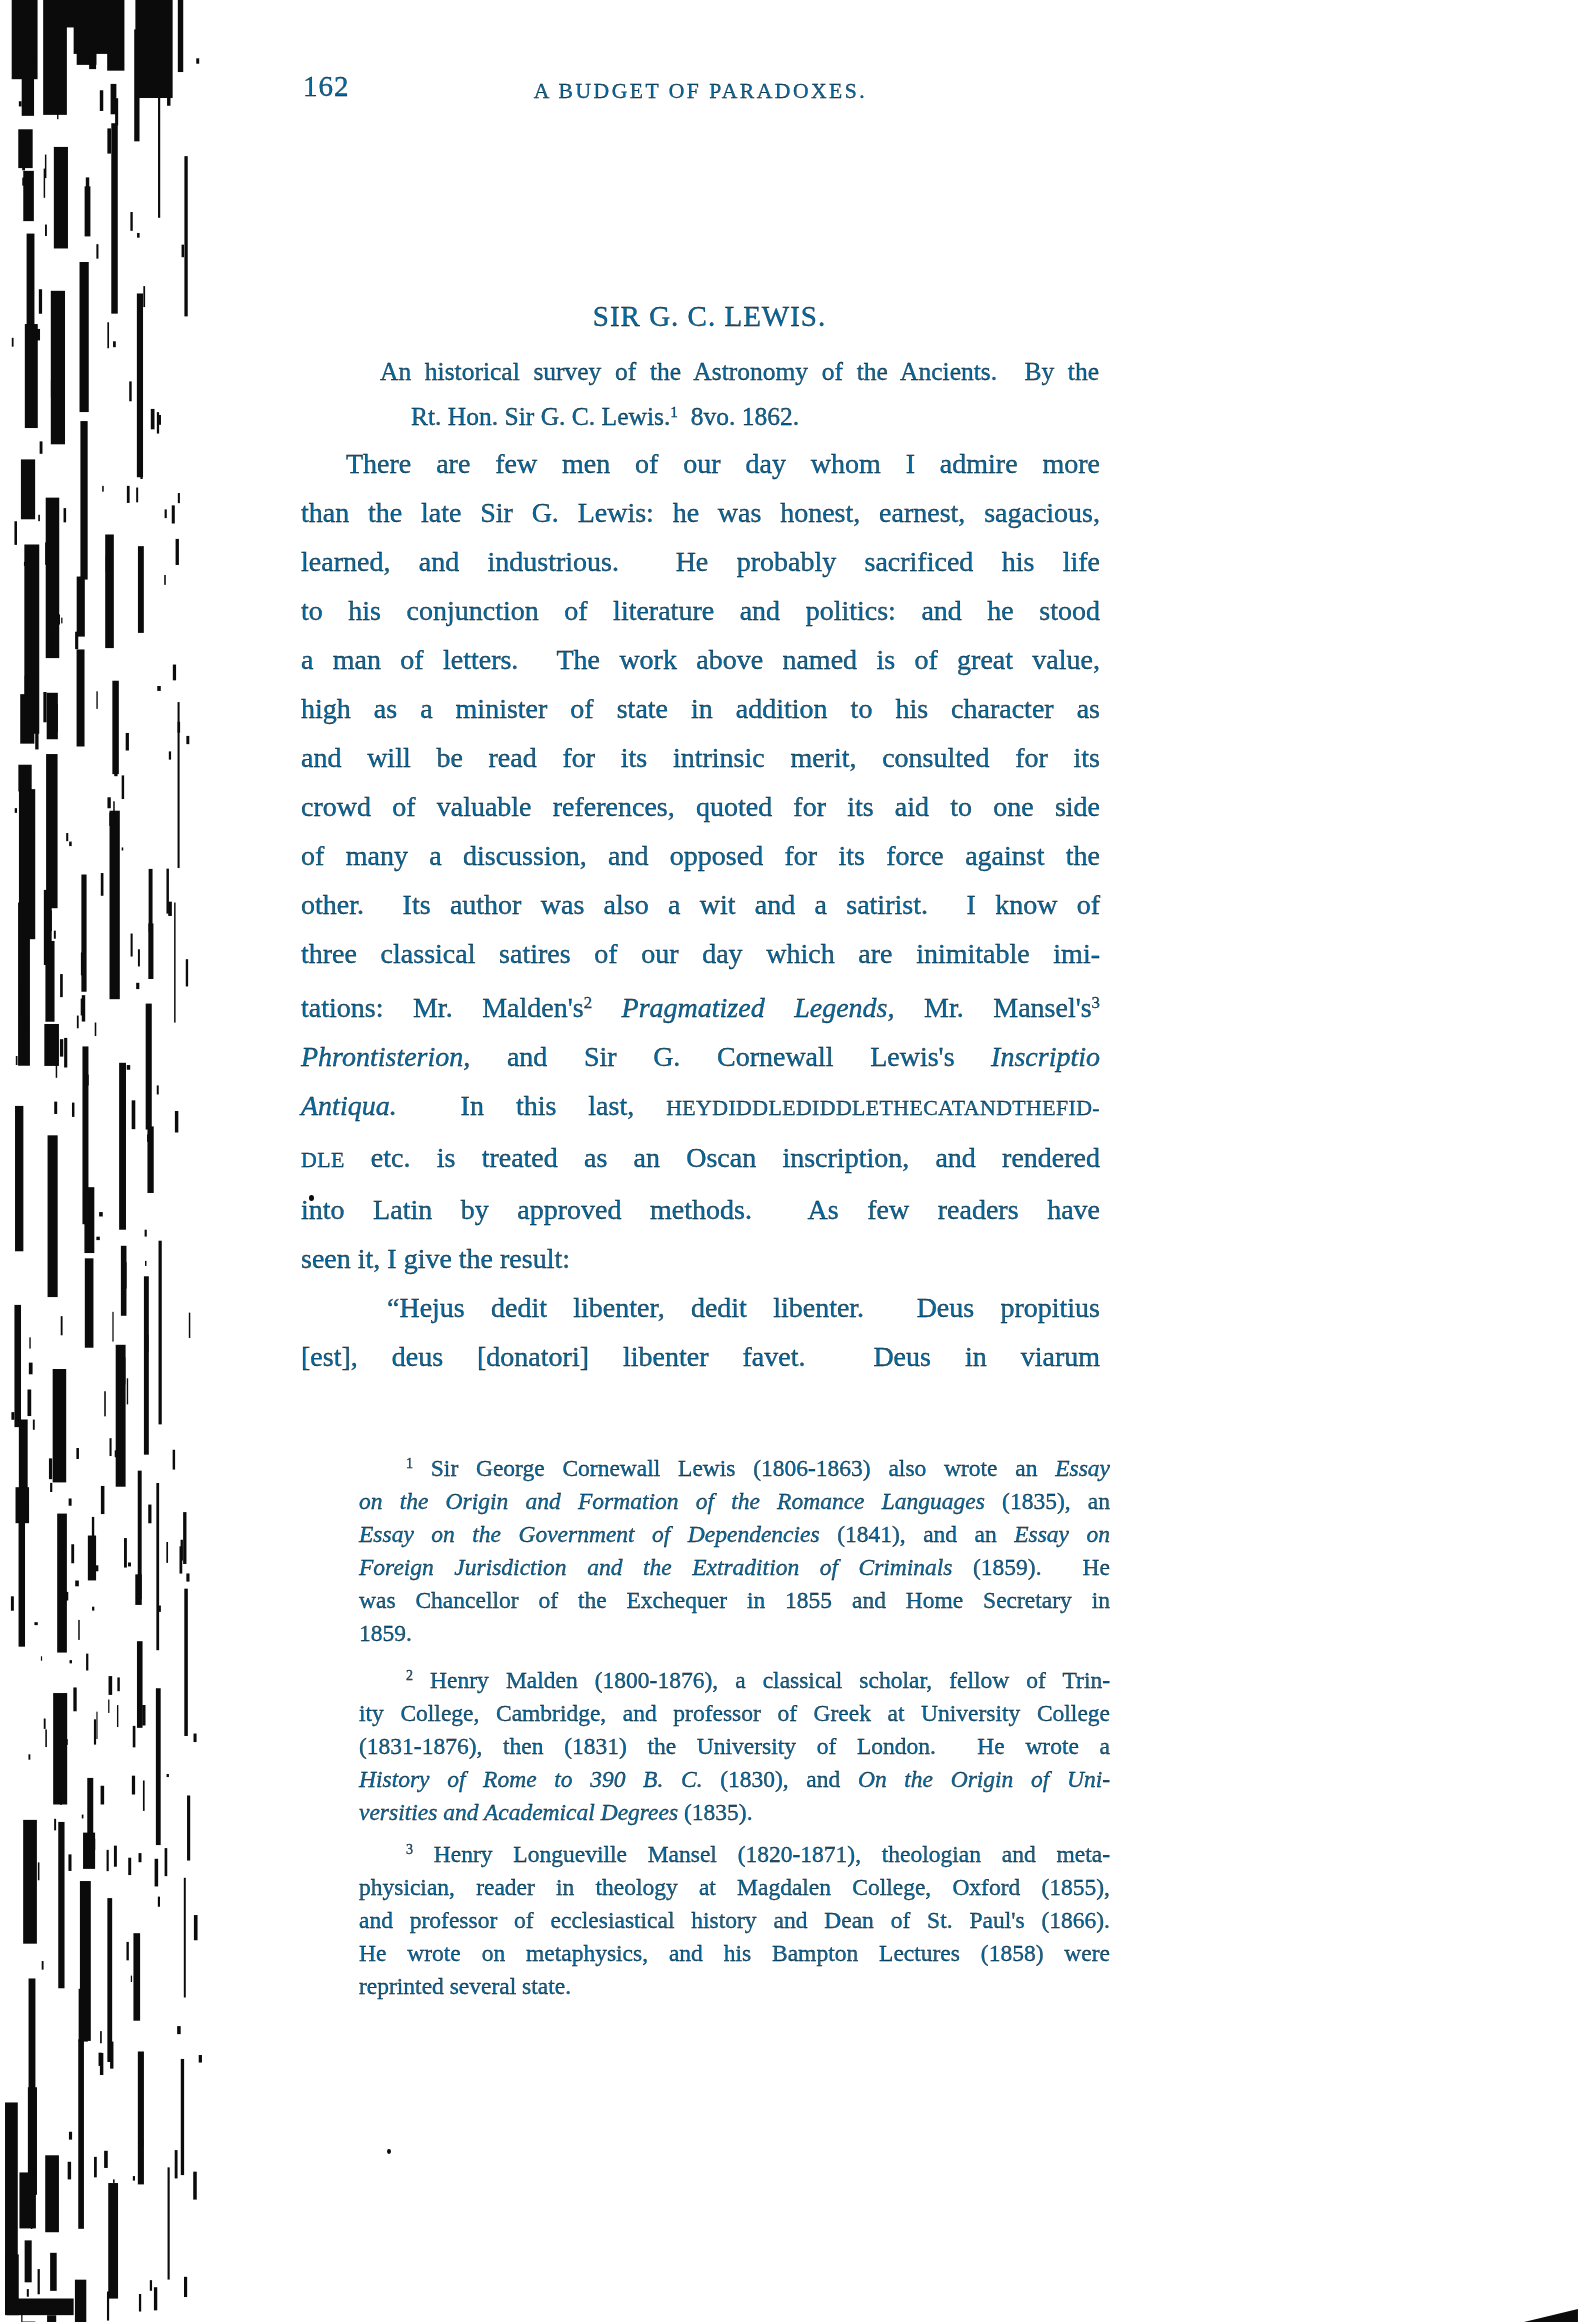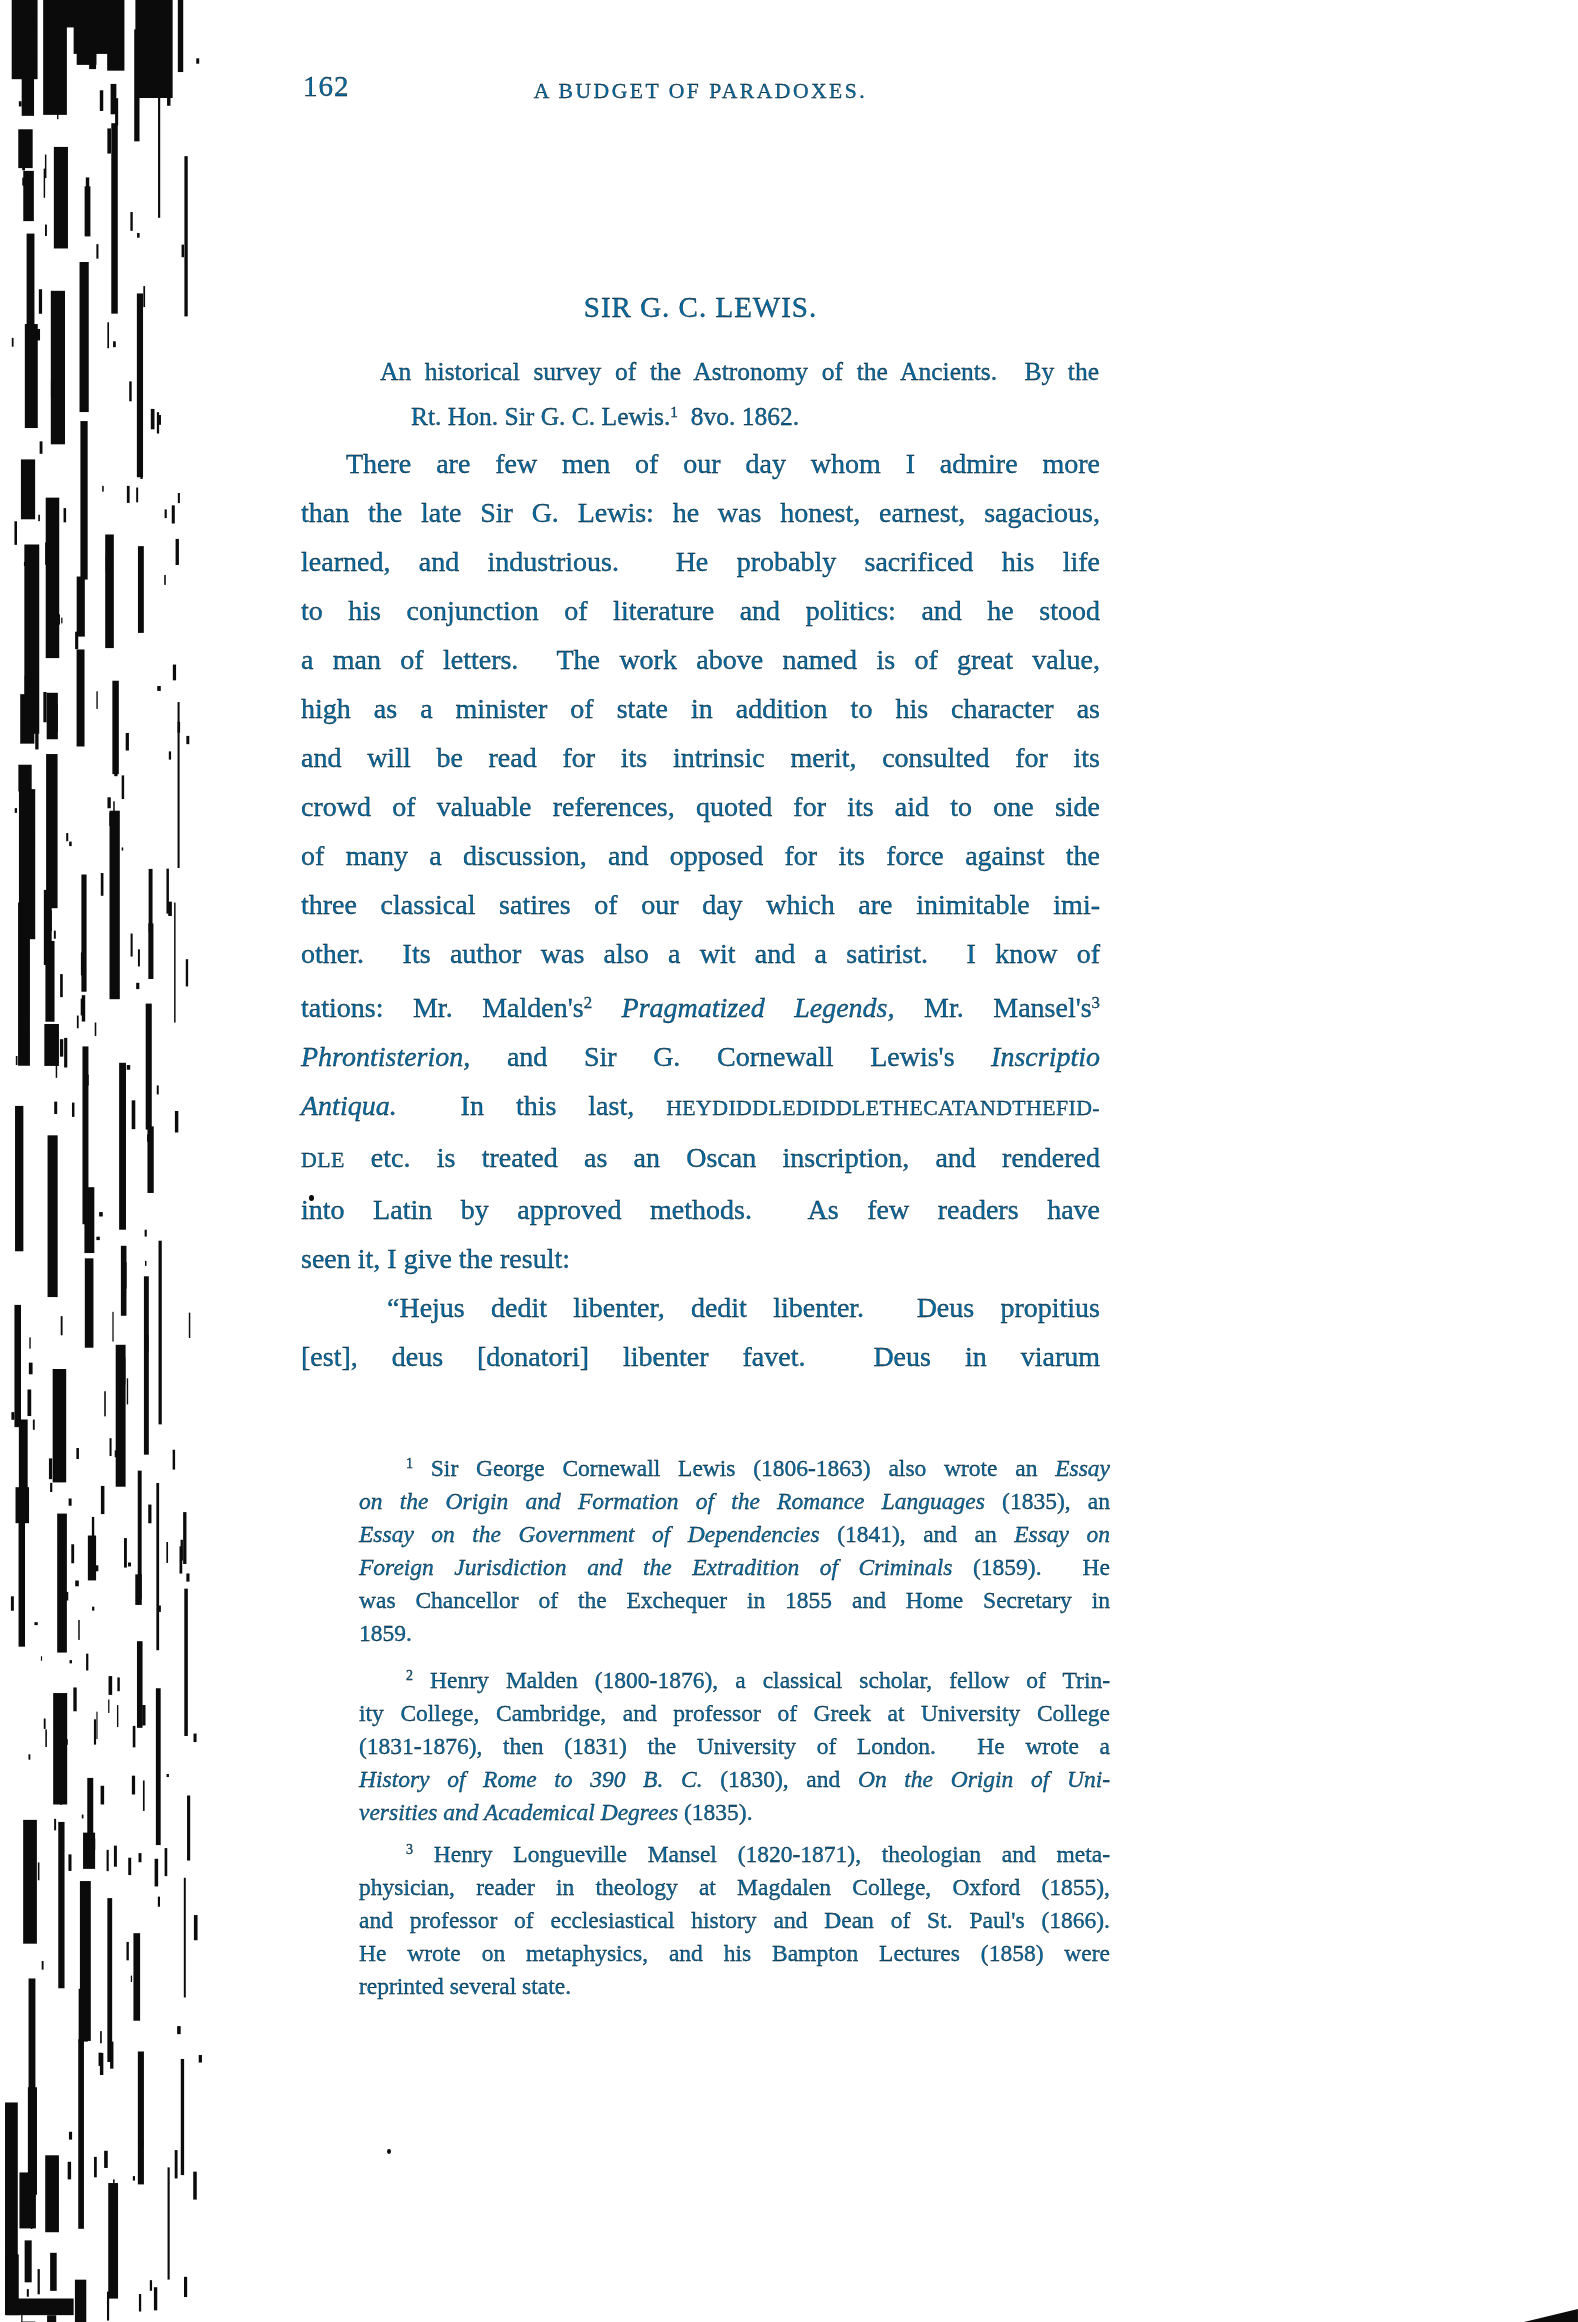--- a/index.html
+++ b/index.html
@@ -7,21 +7,21 @@
     position:relative; width:1578px; height:2323px;
     background:#ffffff; color:#0369a1; overflow:hidden;
     font-family:"Liberation Serif","DejaVu Serif",serif;
     -webkit-text-stroke:0.3px #0b0b0b;
   }
   .binding{position:absolute;left:0;top:0;}
   .pagehead{position:absolute;left:301px;top:71px;width:799px;height:35px;}
   .pageno{position:absolute;left:2px;top:0;font-size:29px;line-height:31px;letter-spacing:1px;}
   .runhead{position:absolute;left:0;top:7px;width:100%;text-align:center;
            font-size:21.6px;letter-spacing:2.5px;line-height:27.4px;}
-  .title{position:absolute;left:301px;top:291px;width:799px;margin:0;
+  .title{position:absolute;left:301px;top:291px;width:799px;margin:9px;
          font-size:29px;font-weight:400;text-align:center;letter-spacing:1px;line-height:33px;}
   .citation{position:absolute;left:380px;top:352px;width:719px;
             font-size:25.5px;line-height:40px;}
   .bodytext{position:absolute;left:301px;top:439px;width:799px;
             font-size:28px;line-height:49px;}
   .fn{position:absolute;left:359px;width:751px;font-size:23.5px;line-height:33px;margin-top:10px;}
   .fn1{top:1437px;} .fn2{top:1649px;} .fn3{top:1823px;}
   .line{text-align:justify;text-align-last:justify;white-space:normal;}
   .line.left{text-align:last;text-align-last:left;}
   .ind{display:inline-block;height:1px;}
@@ -379,22 +379,22 @@
   <div class="bodytext">
       <div class="line"><span class="ind" style="width: 45px;"></span><span>There are few men of our day whom I admire more</span></div>
       <div class="line"><span>than the late Sir G. Lewis: he was honest, earnest, sagacious,</span></div>
       <div class="line"><span>learned, and industrious.&nbsp; He probably sacrificed his life</span></div>
       <div class="line"><span>to his conjunction of literature and politics: and he stood</span></div>
       <div class="line"><span>a man of letters.&nbsp; The work above named is of great value,</span></div>
       <div class="line"><span>high as a minister of state in addition to his character as</span></div>
       <div class="line"><span>and will be read for its intrinsic merit, consulted for its</span></div>
       <div class="line"><span>crowd of valuable references, quoted for its aid to one side</span></div>
       <div class="line"><span>of many a discussion, and opposed for its force against the</span></div>
+      <div class="line"><span>other.&nbsp; Its author was also a wit and a satirist.&nbsp; I know of</span></div>
       <div class="line"><span>three classical satires of our day which are inimitable imi-</span></div>
-      <div class="line"><span>other.&nbsp; Its author was also a wit and a satirist.&nbsp; I know of</span></div>
       <div class="line"><span>tations: Mr. Malden's</span><span class="sup">2</span><span> </span><span class="it">Pragmatized Legends,</span><span> Mr. Mansel's</span><span class="sup">3</span></div>
       <div class="line"><span class="it">Phrontisterion,</span><span> and Sir G. Cornewall Lewis's </span><span class="it">Inscriptio</span></div>
       <div class="line"><span class="it">Antiqua.</span><span>&nbsp; In this last, </span><span class="sc">HEYDIDDLEDIDDLETHECATANDTHEFID-</span></div>
       <div class="line"><span class="sc">DLE</span><span> etc. is treated as an Oscan inscription, and rendered</span></div>
       <div class="line"><span>into Latin by approved methods.&nbsp; As few readers have</span></div>
       <div class="line left"><span>seen it, I give the result:</span></div>
       <div class="line"><span class="ind" style="width: 86px;"></span><span>“Hejus dedit libenter, dedit libenter.&nbsp; Deus propitius</span></div>
       <div class="line"><span>[est], deus [donatori] libenter favet.&nbsp; Deus in viarum</span></div>
     </div>
 

